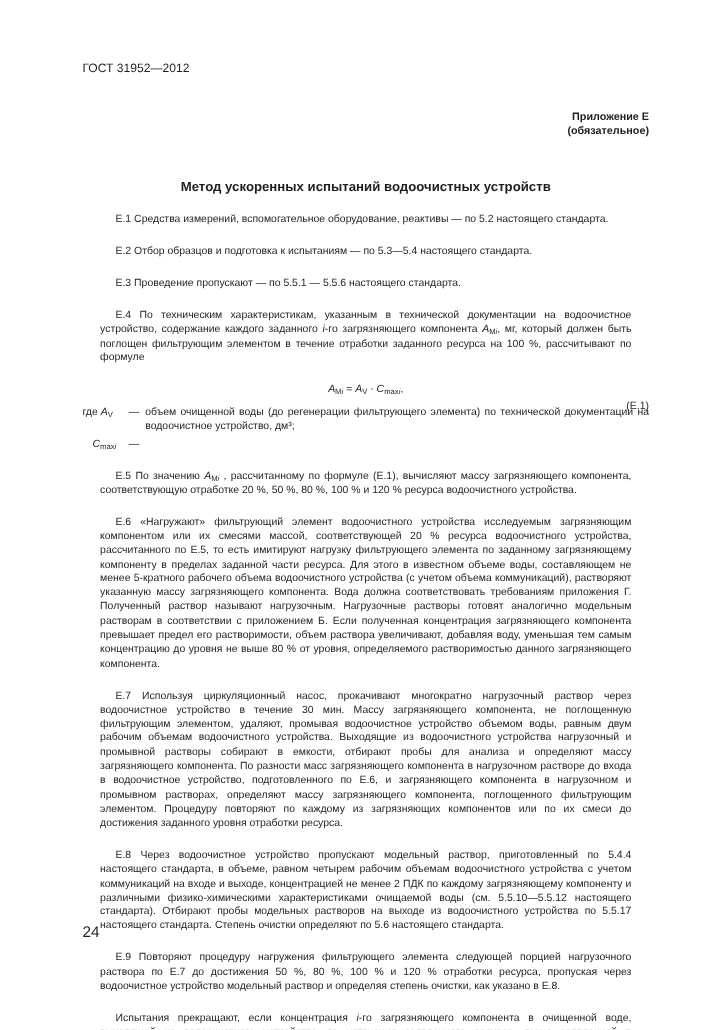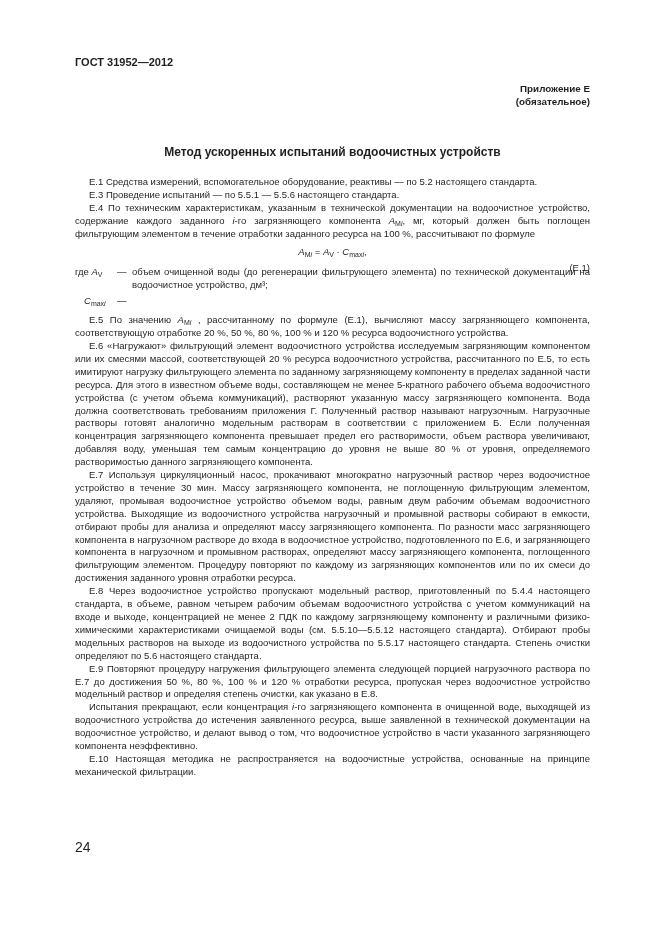--- a/index.html
+++ b/index.html
@@ -7,45 +7,45 @@
     position:relative;
     width:661px;height:936px;
     background:#ffffff;
     box-sizing:border-box;
     padding:56px 71px 0 75px;
     color:#1f1f1f;
     font-family:"Liberation Sans", sans-serif;
     overflow:hidden;
   }
   .doc-number{
-    font-weight:bold;
+    font-weight:normal;
     font-size:11px;
     line-height:13px;
-    margin:0 0 14px 0;
+    margin:0 0 32px 0;
   }
   .appendix-block{
     text-align:right;
     font-weight:bold;
     font-size:9.8px;
     line-height:12.5px;
   }
   .doc-title{
     text-align:center;
     font-weight:bold;
     font-size:12px;
     line-height:14px;
     margin:37px 0 17px 0;
   }
   .doc-body{
     font-size:9.5px;
     line-height:12.9px;
     text-align:justify;
   }
   .para{
-    margin:0;
+    margin:16px;
     text-indent:14px;
   }
   sub{
     font-size:7px;
     vertical-align:-2px;
     line-height:0;
   }
   .formula-row{
     position:relative;
     text-align:center;
@@ -77,21 +77,22 @@
 
 <div class="page">
   <div class="doc-number">ГОСТ 31952—2012</div>
   <div class="appendix-block">
     <div>Приложение Е</div>
     <div>(обязательное)</div>
   </div>
   <div class="doc-title">Метод ускоренных испытаний водоочистных устройств</div>
   <div class="doc-body">
       <p class="para"><span>Е.1 Средства измерений, вспомогательное оборудование, реактивы — по 5.2 настоящего стандарта.</span></p>
-      <p class="para"><span>Е.3 Проведение испытаний — по 5.5.1 — 5.5.6 настоящего стандарта.</span></p>
+      <p class="para"><span>Е.2 Отбор образцов и подготовка к испытаниям — по 5.3—5.4 настоящего стандарта.</span></p>
+      <p class="para"><span>Е.3 Проведение пропускают — по 5.5.1 — 5.5.6 настоящего стандарта.</span></p>
       <p class="para"><span>Е.4 По техническим характеристикам, указанным в технической документации на водоочистное устройство, содержание каждого заданного </span><span class="ital">i</span><span>-го загрязняющего компонента </span><span class="ital">А</span><sub>M</sub><sub class="ital">i</sub><span>, мг, который должен быть поглощен фильтрующим элементом в течение отработки заданного ресурса на 100 %, рассчитывают по формуле</span></p>
       <div class="formula-row"><span><span class="ital">А</span><sub>M</sub><sub class="ital">i</sub><span> = </span><span class="ital">А</span><sub>V</sub><span> · </span><span class="ital">С</span><sub>max</sub><sub class="ital">i</sub><span>,</span></span><span class="formula-number">(Е.1)</span></div>
       <div class="def-row">
         <span class="def-term"><span>где </span><span class="ital">А</span><sub>V</sub></span>
         <span class="def-dash">—</span>
         <span class="def-desc"><span>объем очищенной воды (до регенерации фильтрующего элемента) по технической документации на водоочистное устройство, дм³;</span></span>
       </div>
       <div class="def-row def-indent">
         <span class="def-term"><span class="ital">С</span><sub>max</sub><sub class="ital">i</sub></span>
         <span class="def-dash">—</span>

